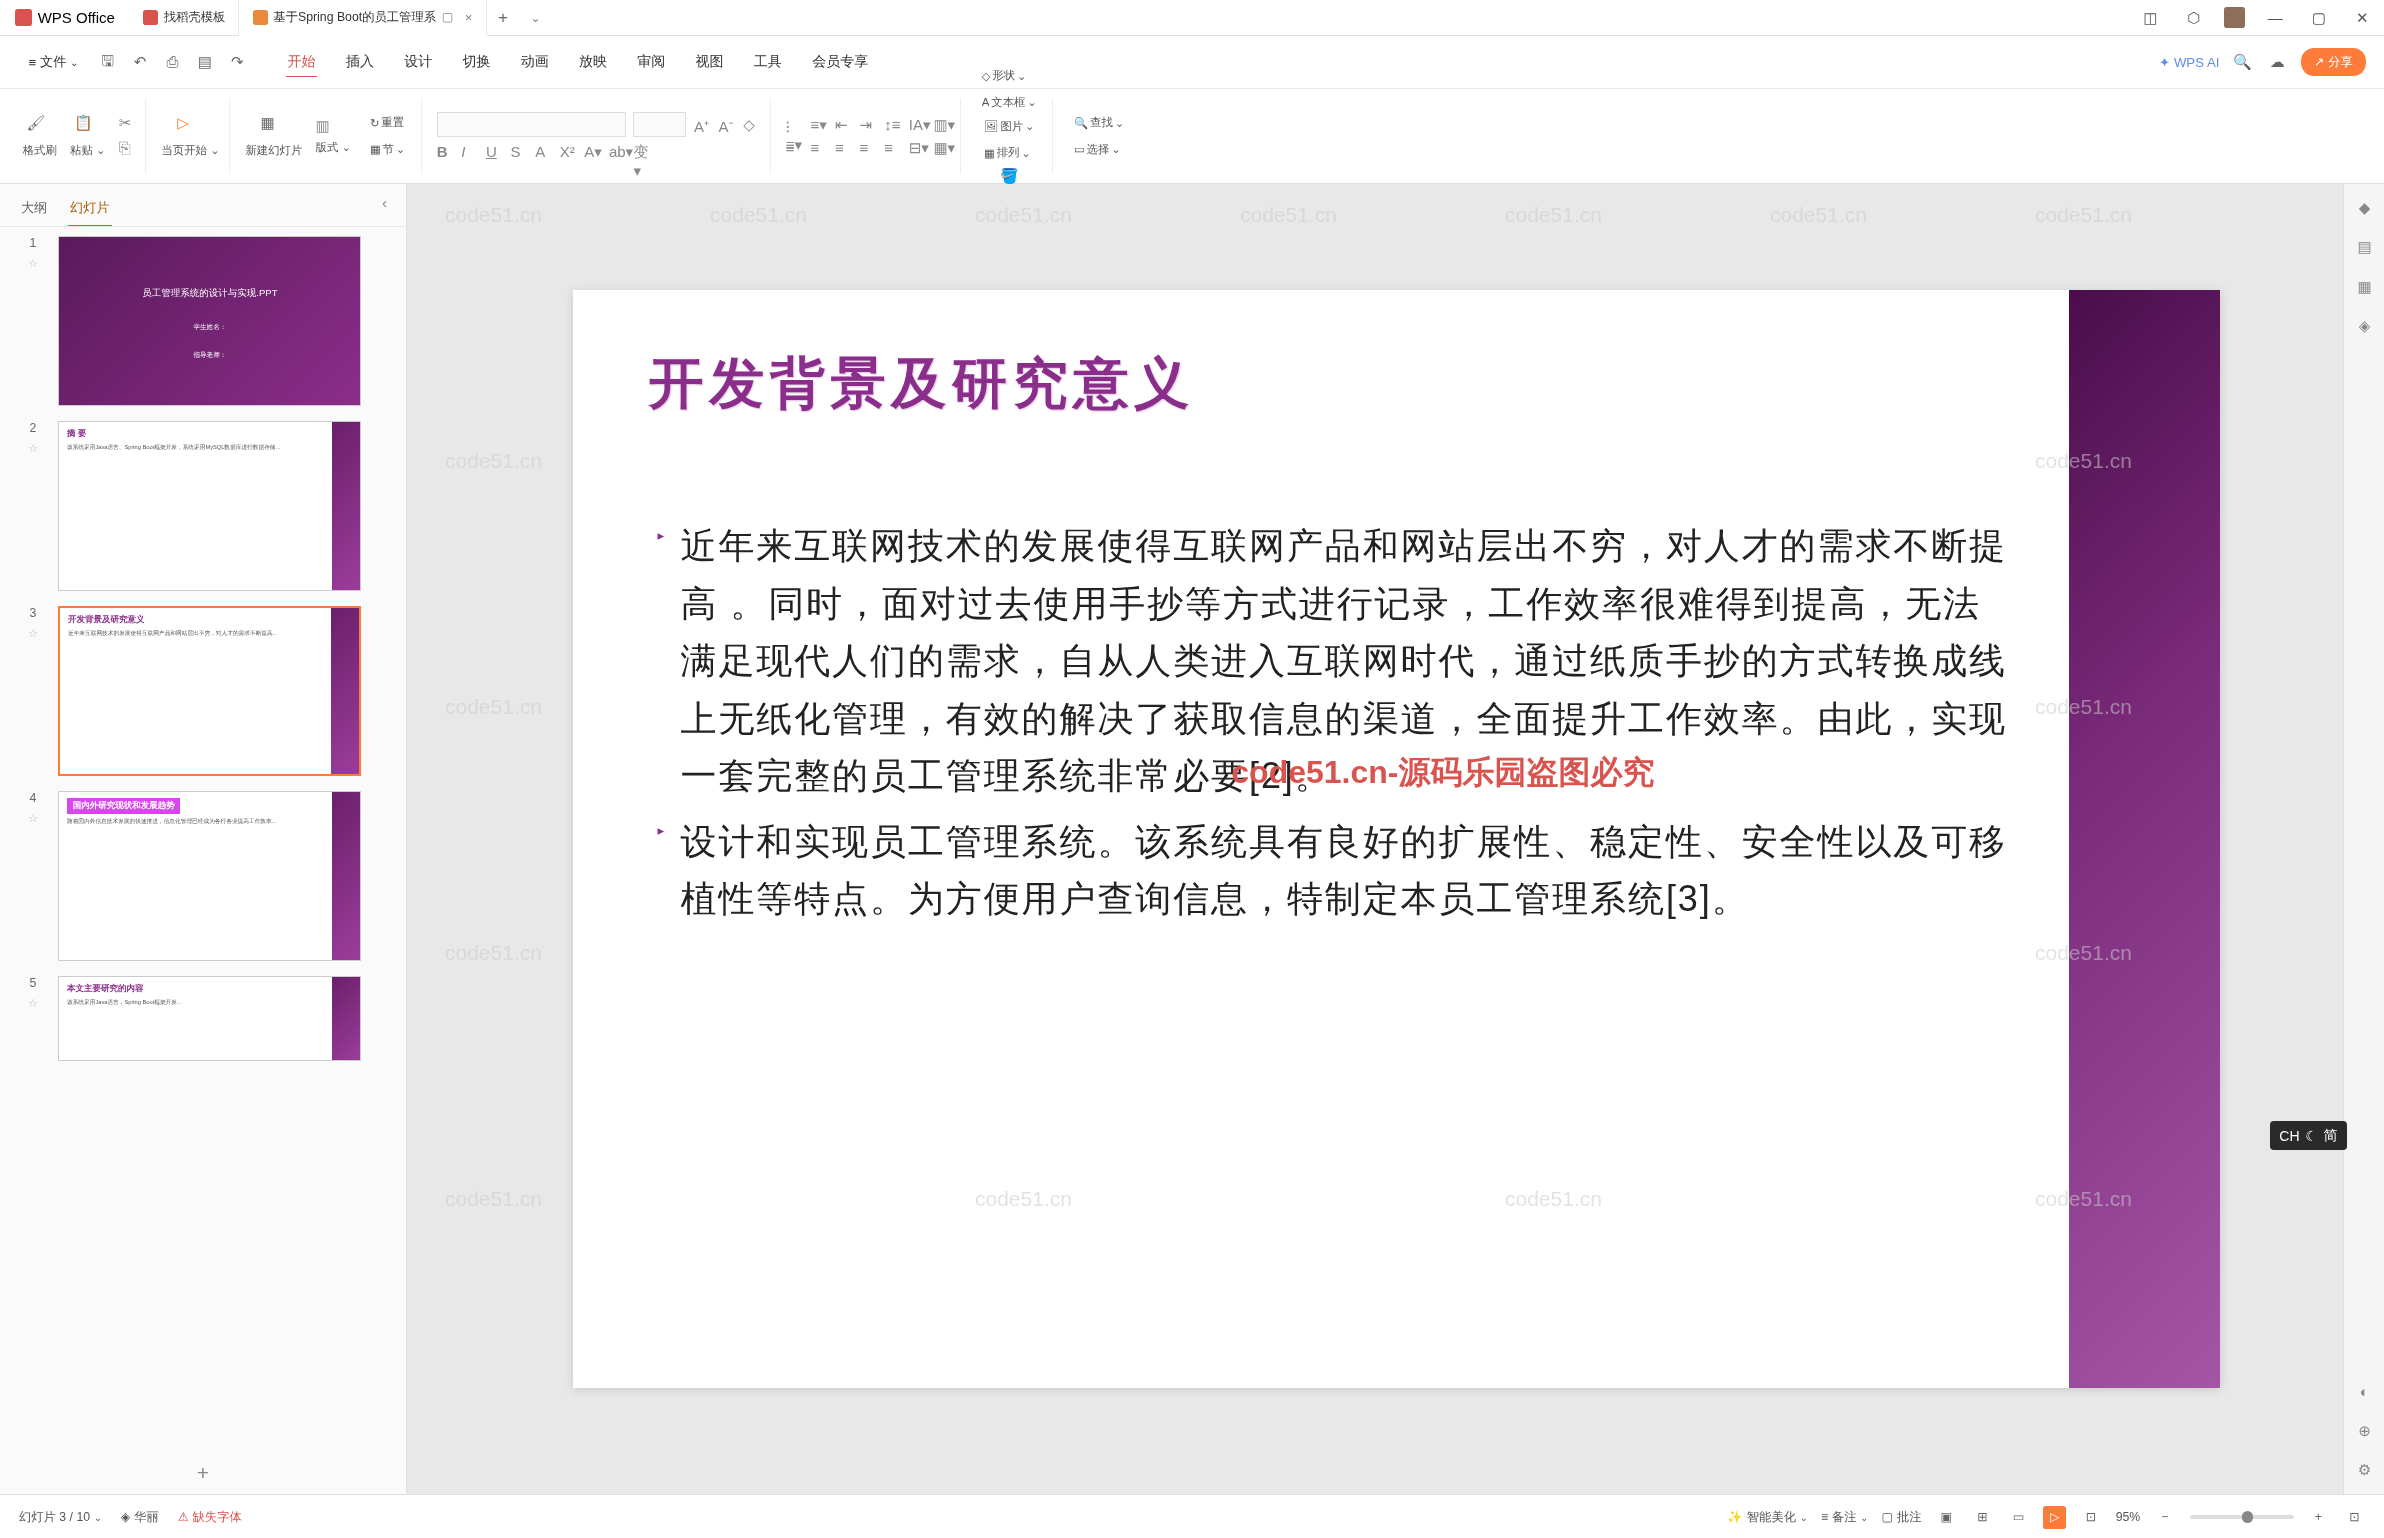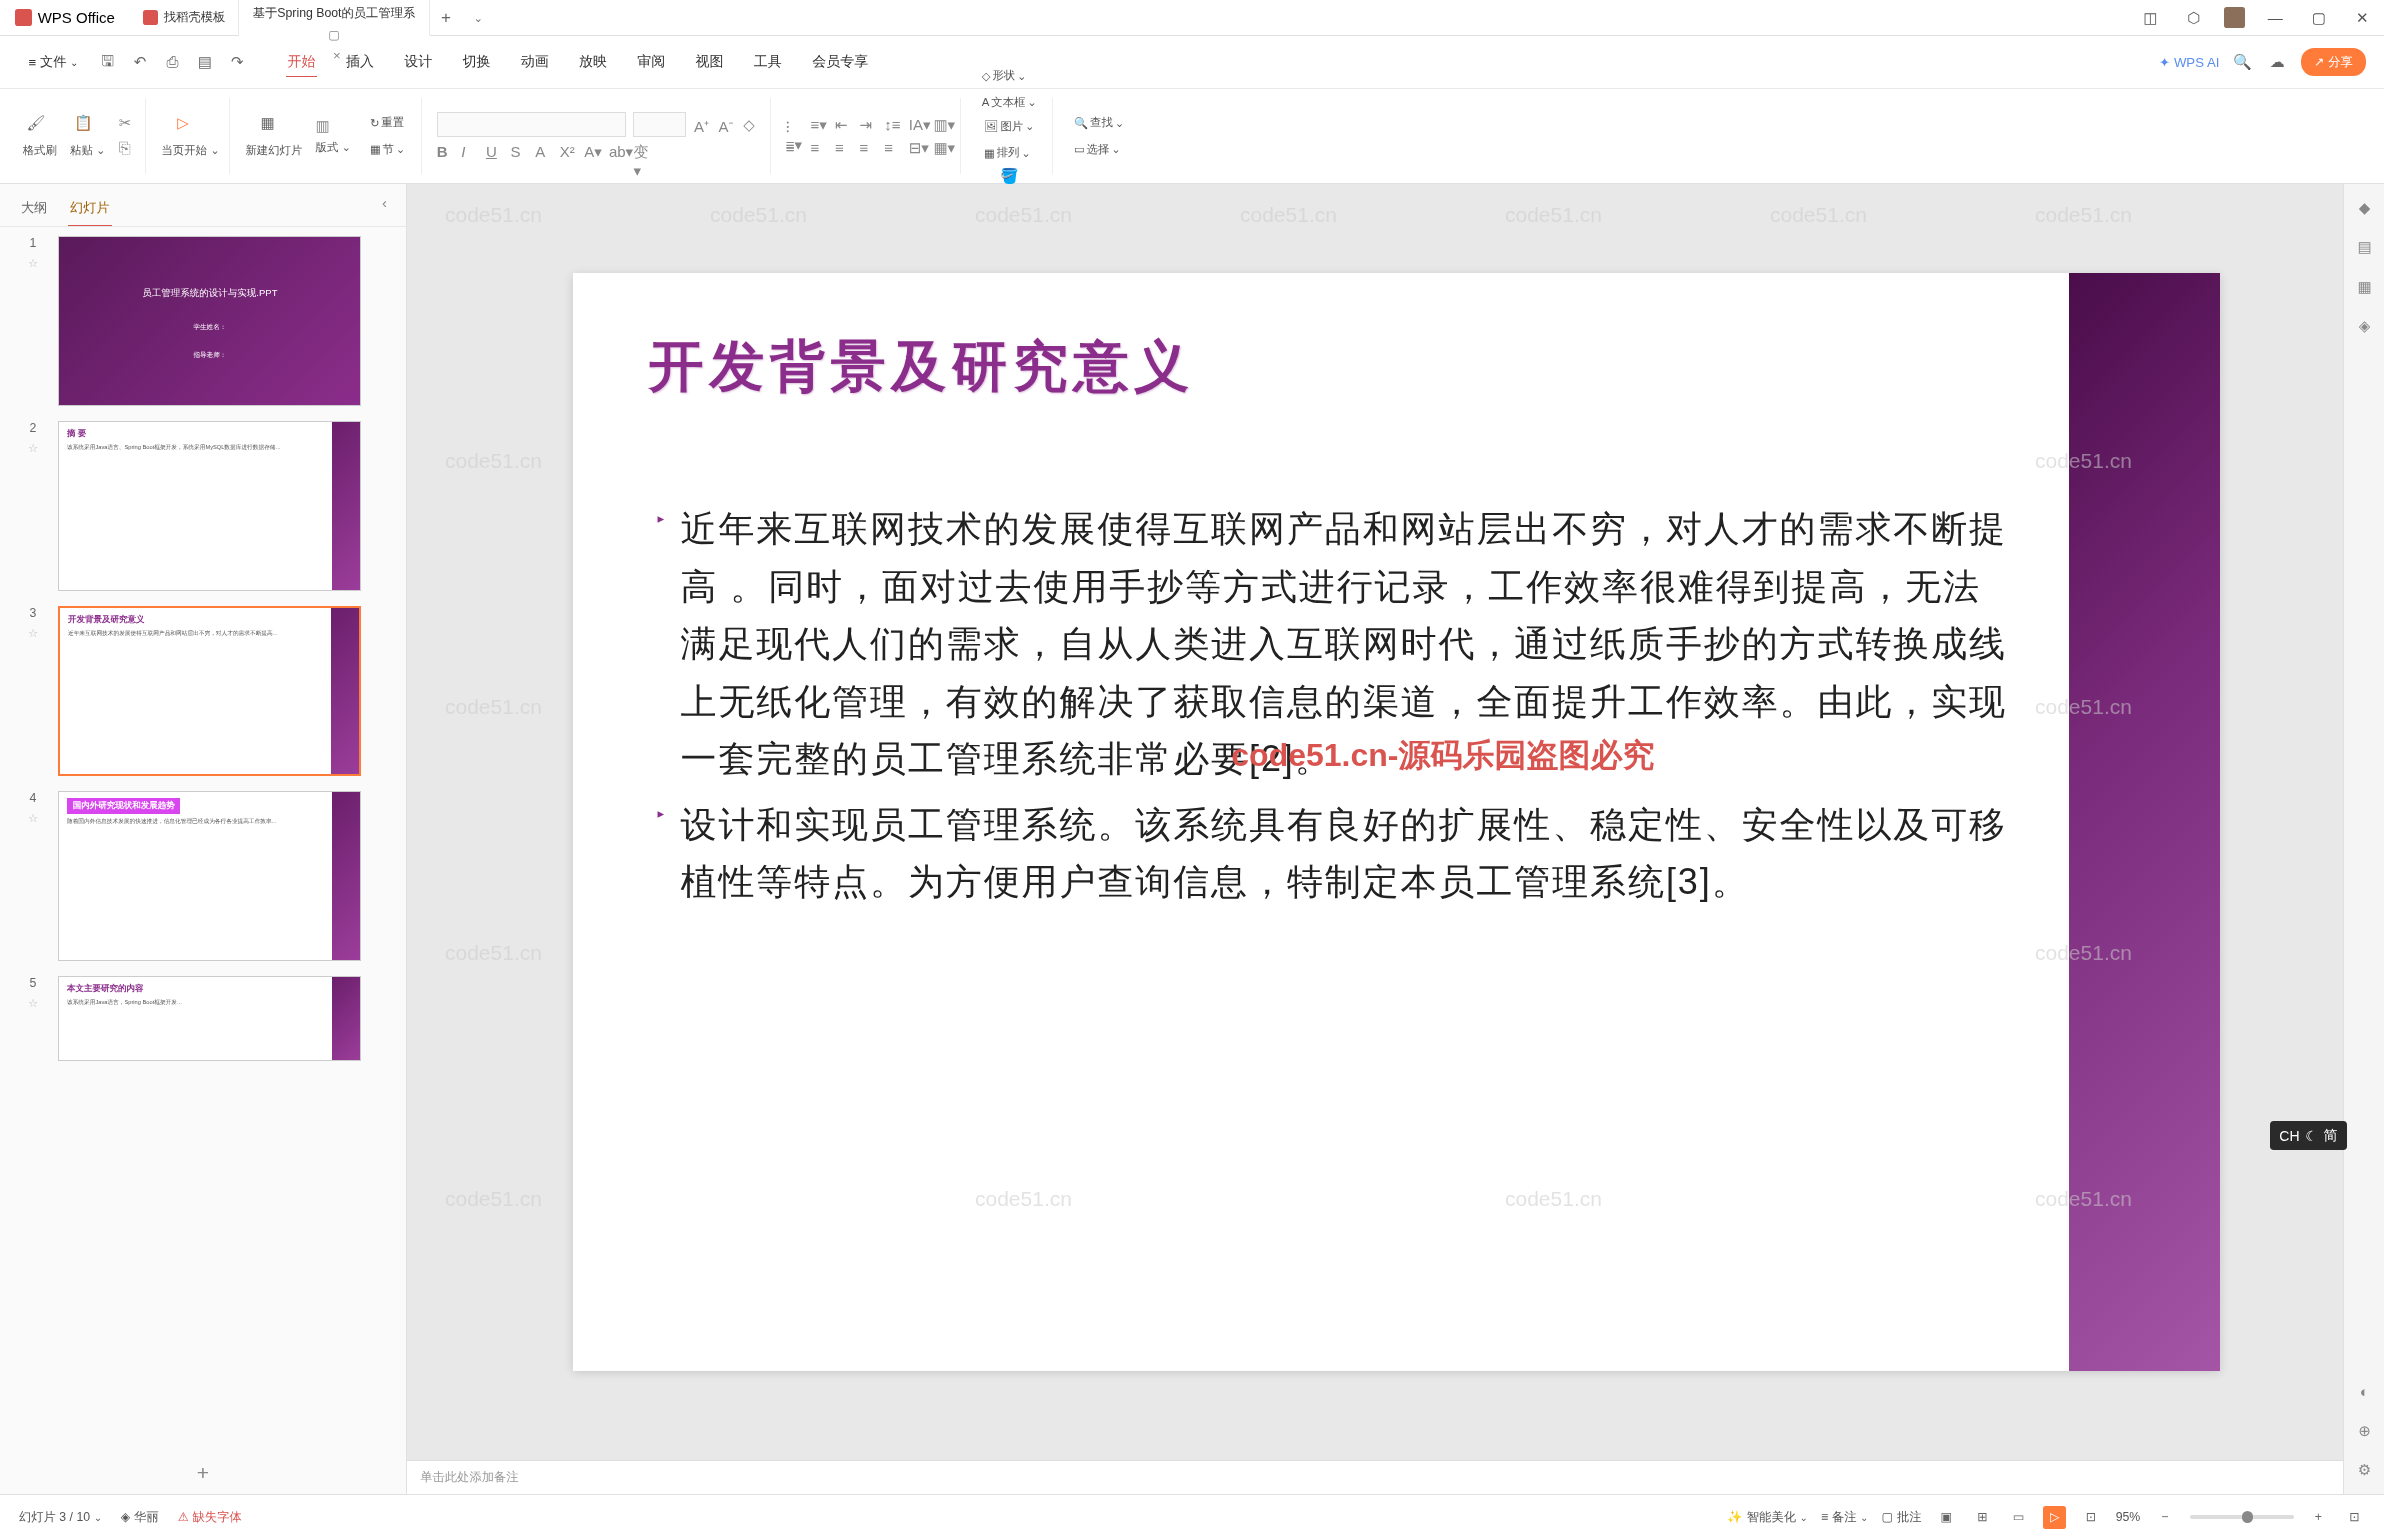--- a/index.html
+++ b/index.html
@@ -4,21 +4,21 @@
 <style>
 * { margin: 0; padding: 0; box-sizing: border-box; font-family: "Microsoft YaHei", sans-serif; }
 body { background: #f5f5f5; width: 2385px; height: 1539px; overflow: hidden; position: relative; }
 
 
 .titlebar { height: 36px; background: #fff; display: flex; align-items: center; border-bottom: 0.9px solid #e0e0e0; }
 .titlebar-left { display: flex; align-items: center; }
 .app-brand { display: flex; align-items: center; padding: 0 15px; height: 52px; gap: 5.7px; }
 .app-brand .logo { width: 17px; height: 17px; background: #d9534f; border-radius: 2.8px; }
 .titlebar-tab { display: flex; align-items: center; padding: 0 13.2px; height: 36px; gap: 5.7px; border-right: 0.9px solid #e8e8e8; font-size: 12.3px; color: #333; cursor: pointer; }
-.titlebar-tab.active { background: #fff; border-bottom: 1.9px solid transparent; flex-direction: column; }
+.titlebar-tab.active { background: #fff; border-bottom: 1.9px solid transparent; }
 .tab-icon { width: 15px; height: 15px; border-radius: 2.8px; }
 .tab-icon.red { background: #d9534f; }
 .tab-icon.orange { background: #e88a3a; }
 .tab-close { margin-left: 5.7px; color: #888; font-size: 13.2px; }
 .tab-add { padding: 0 11.4px; color: #666; font-size: 17px; cursor: pointer; }
 .titlebar-right { margin-left: auto; display: flex; align-items: center; gap: 17px; padding-right: 9.5px; }
 .win-btn { width: 26.5px; height: 26.5px; display: flex; align-items: center; justify-content: center; color: #555; font-size: 15px; cursor: pointer; }
 
 
 .menubar { height: 53px; background: #fff; display: flex; align-items: center; padding: 0 19px; border-bottom: 0.9px solid #e8e8e8; }
@@ -386,23 +386,20 @@
       <div class="wm" style="left:1628px;top:265px;">code51.cn</div>
       <div class="wm" style="left:38px;top:511px;">code51.cn</div>
       <div class="wm" style="left:1628px;top:511px;">code51.cn</div>
       <div class="wm" style="left:38px;top:757px;">code51.cn</div>
       <div class="wm" style="left:1628px;top:757px;">code51.cn</div>
       <div class="wm" style="left:38px;top:1003px;">code51.cn</div>
       <div class="wm" style="left:568px;top:1003px;">code51.cn</div>
       <div class="wm" style="left:1098px;top:1003px;">code51.cn</div>
       <div class="wm" style="left:1628px;top:1003px;">code51.cn</div>
     </div>
-    <div class="notes-bar">
-      <span>单击此处添加备注</span>
-    </div>
 
     <div class="right-toolbar">
       <div class="right-tool">◆</div>
       <div class="right-tool">▤</div>
       <div class="right-tool">▦</div>
       <div class="right-tool">◈</div>
       <div style="flex:1;"></div>
       <div class="right-tool">◐</div>
       <div class="right-tool">⊕</div>
       <div class="right-tool" style="margin-bottom:11.4px;">⚙</div>

